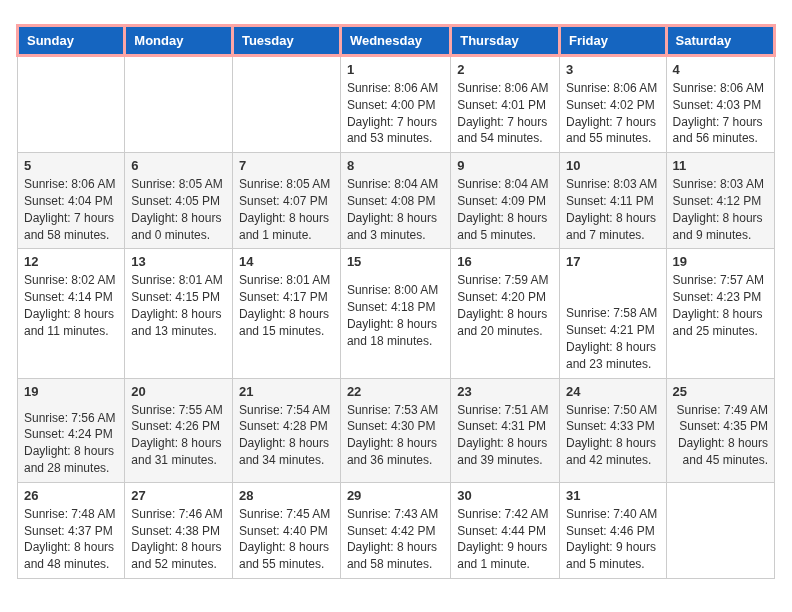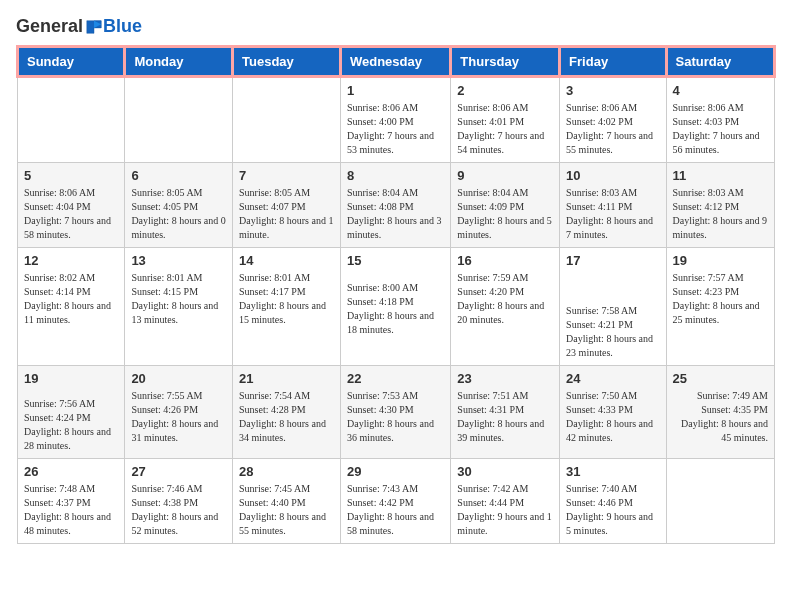--- a/index.html
+++ b/index.html
@@ -68,54 +68,41 @@
       font-size: 11px;
       color: #333;
     }
     .day-number {
       font-size: 13px;
       font-weight: bold;
       margin-bottom: 3px;
       display: block;
     }
     .day-info {
-      font-size: 10px;
+      font-size: 12px;
       line-height: 1.4;
       color: #333;
-      font-family: Liberation Serif, serif;
     }
     .empty-cell {
       background: #f9f9f9;
     }
     tr:nth-child(even) td {
       background-color: #f5f5f5;
     }
     tr:nth-child(odd) td {
       background-color: #ffffff;
     }
     .calendar thead tr th {
       background-color: #1565c0;
     }
   </style>
 </head>
 <body>
 
 <div class="header">
-  <div class="logo">
-    <div class="logo-text">
-      <span class="logo-general">General</span>
-      <svg class="logo-icon" viewBox="0 0 20 18" xmlns="http://www.w3.org/2000/svg">
-        <polygon points="2,2 18,2 18,10 10,10 10,16 2,16" fill="#1565c0"></polygon>
-        <polygon points="10,2 18,2 18,10 10,10" fill="#1565c0"></polygon>
-        <path d="M2,2 L18,2 L18,10 L10,10 L10,16 L2,16 Z" fill="none" stroke="#1255a0" stroke-width="0.5"></path>
-        <path d="M10,2 L18,6 L10,10" fill="#1e88e5"></path>
-      </svg>
-      <span class="logo-blue">Blue</span>
-    </div>
-  </div>
   <div class="title-block">
   </div>
 </div>
 
 <table class="calendar">
   <thead>
     <tr>
     <th>Sunday</th>
         <th>Monday</th>
         <th>Tuesday</th>

